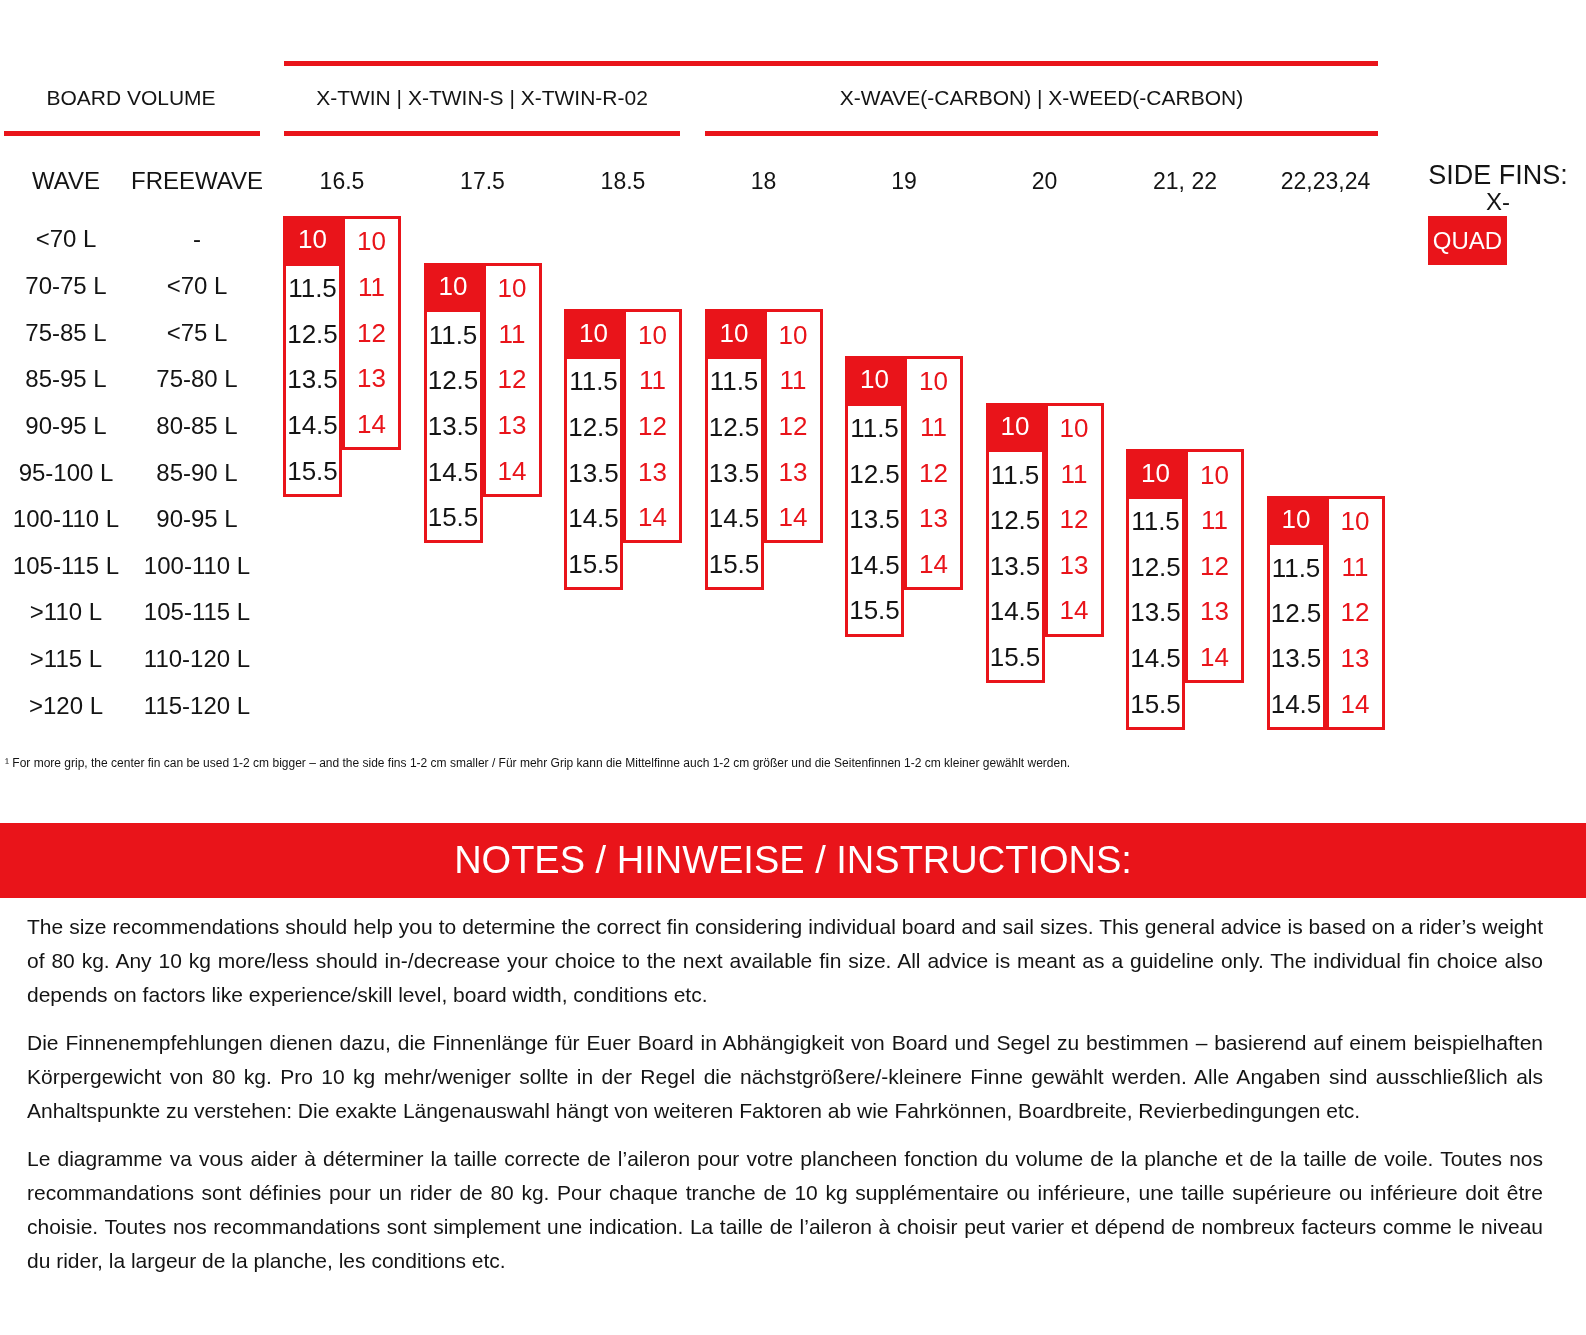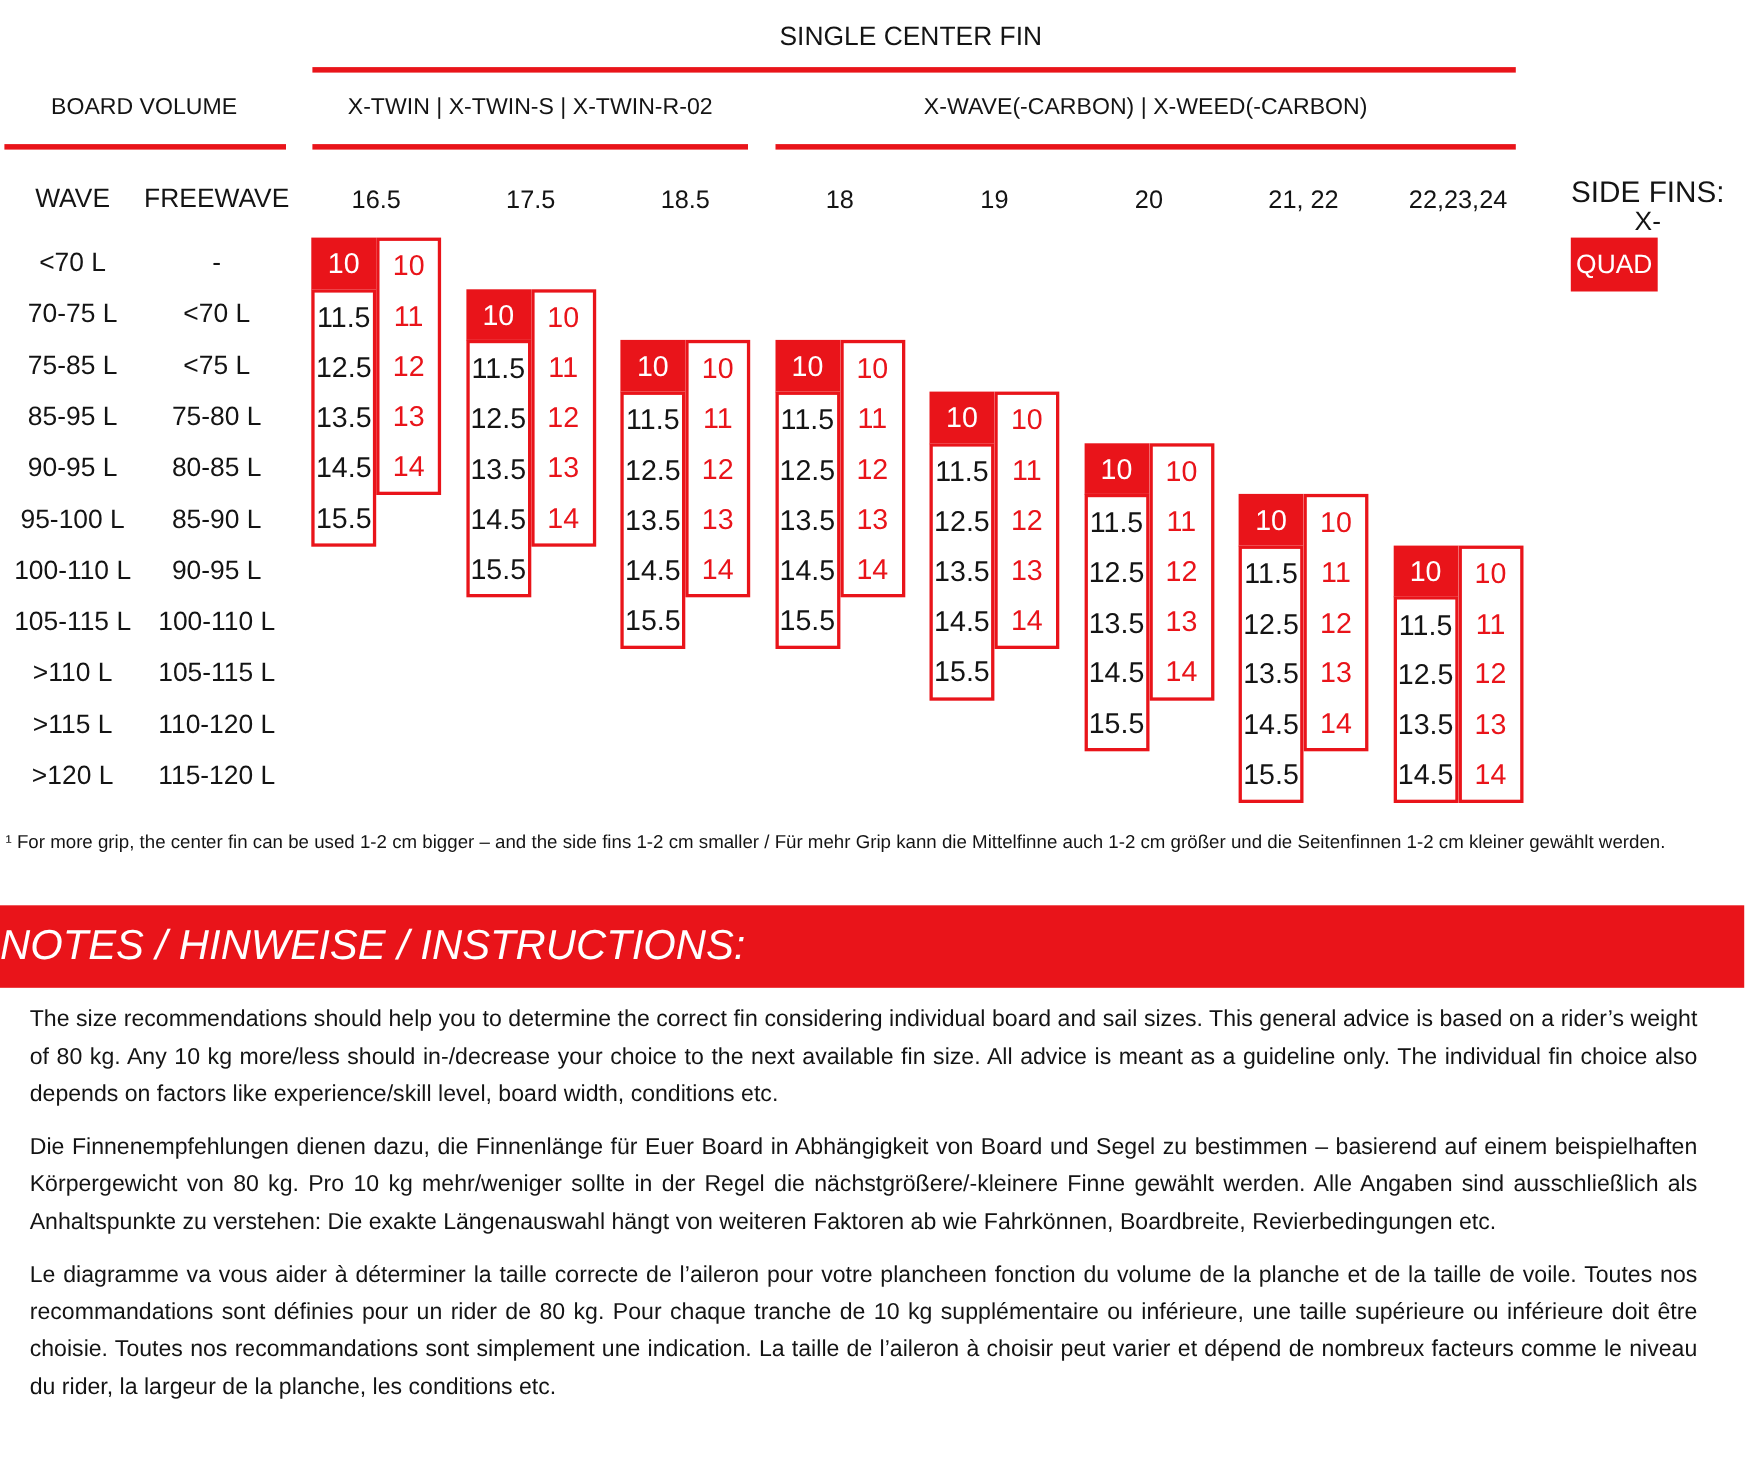--- a/index.html
+++ b/index.html
@@ -33,32 +33,31 @@
   .side{color:var(--red);}
   .box{border:3px solid var(--red);box-sizing:border-box;display:flex;flex-direction:column;background:#fff;}
   .box > .cell{flex:1;}
 
   .sf-title{left:1418px;top:160px;width:160px;font-size:27px;}
   .sf-sub{left:1418px;top:188px;width:160px;font-size:24px;}
   .legend-quad{left:1428px;top:216px;width:79px;height:49px;background:var(--red);color:#fff;font-size:24px;}
   .legend-tri{left:1428px;top:265px;width:79px;height:188px;border:3px solid var(--red);box-sizing:border-box;font-size:24px;background:#fff;}
   .legend-side{left:1507px;top:216px;width:76px;height:191px;border:3px solid var(--red);box-sizing:border-box;color:var(--red);font-size:24px;background:#fff;}
 
-  .footnote{left:5px;top:756px;font-size:17px;white-space:nowrap;}
+  .footnote{left:5px;top:756px;font-size:12px;white-space:nowrap;}
   .banner{left:0;top:823px;width:1586px;height:75px;background:var(--red);}
-  .banner-title{display:block;width:100%;line-height:75px;font-size:38px;color:#fff;font-style:italic;}
+  .banner-title{display:block;width:100%;text-align:center;line-height:75px;font-size:38px;color:#fff;}
   .paragraphs{left:27px;top:910px;width:1516px;}
   .paragraphs p{margin:0 0 14px 0;font-size:21px;line-height:34px;text-align:justify;}
 </style>
 </head>
 <body>
 
 <div class="page">
 
-  <div class="abs title ctr">SINGLE CENTER FIN</div>
   <div class="abs rule rule-top"></div>
 
   <div class="abs ghdr ctr hdr-bv">BOARD VOLUME</div>
   <div class="abs ghdr ctr hdr-twin">X-TWIN | X-TWIN-S | X-TWIN-R-02</div>
   <div class="abs ghdr ctr hdr-xwave">X-WAVE(-CARBON) | X-WEED(-CARBON)</div>
 
   <div class="abs rule rule-bv"></div>
   <div class="abs rule rule-twin"></div>
   <div class="abs rule rule-xwave"></div>
 

